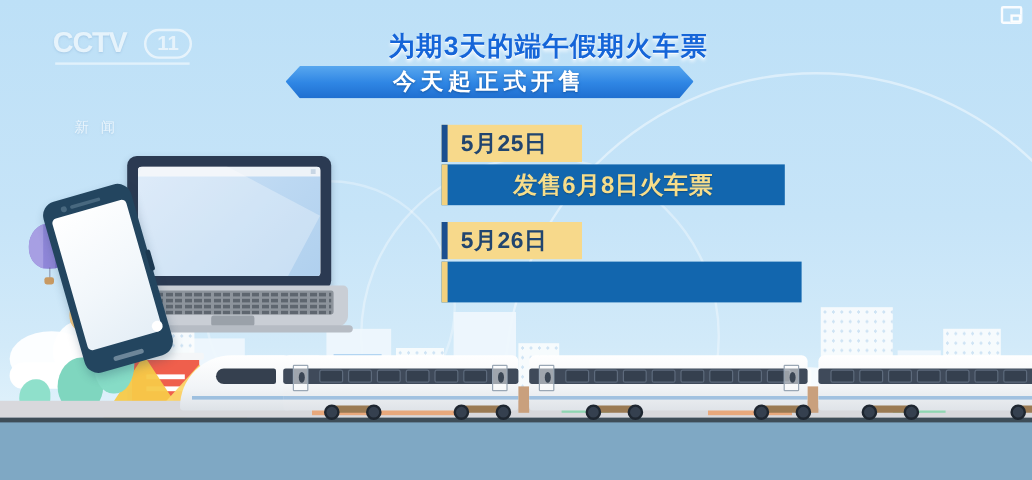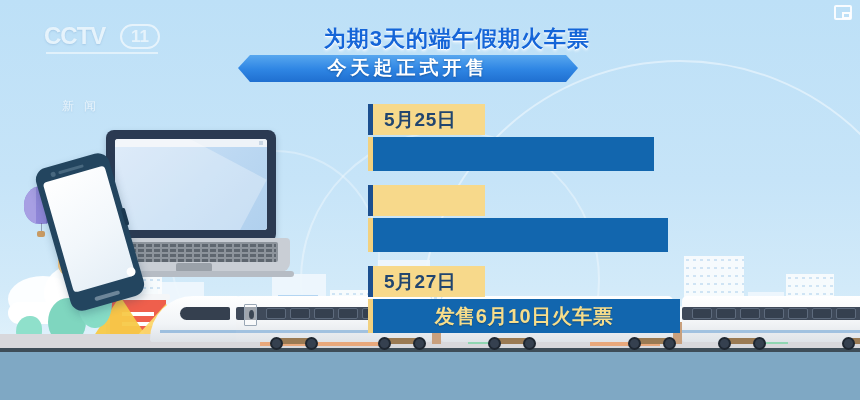--- a/index.html
+++ b/index.html
@@ -342,38 +342,30 @@
   </div>
 
   <div class="sched">
     <div class="grp">
       <div class="ybar w1">
         <div class="accent"></div>
         <span>5月25日</span>
       </div>
       <div class="bbar w2">
         <div class="accent"></div>
+        <span>发售6月8日火车票</span>
       </div>
     </div>
     <div class="grp">
       <div class="ybar w3">
         <div class="accent"></div>
+        <span>5月26日</span>
       </div>
       <div class="bbar w4">
         <div class="accent"></div>
-      </div>
-    </div>
-    <div class="grp">
-      <div class="ybar w5">
-        <div class="accent"></div>
-        <span>5月27日</span>
-      </div>
-      <div class="bbar w6">
-        <div class="accent"></div>
-        <span>发售6月10日火车票</span>
       </div>
     </div>
   </div>
 
   <div class="cctv13">
     <div class="txt">CCTV</div>
     <div class="num">11</div>
     <div class="rule"></div>
     <div class="sub">新闻</div>
   </div>

